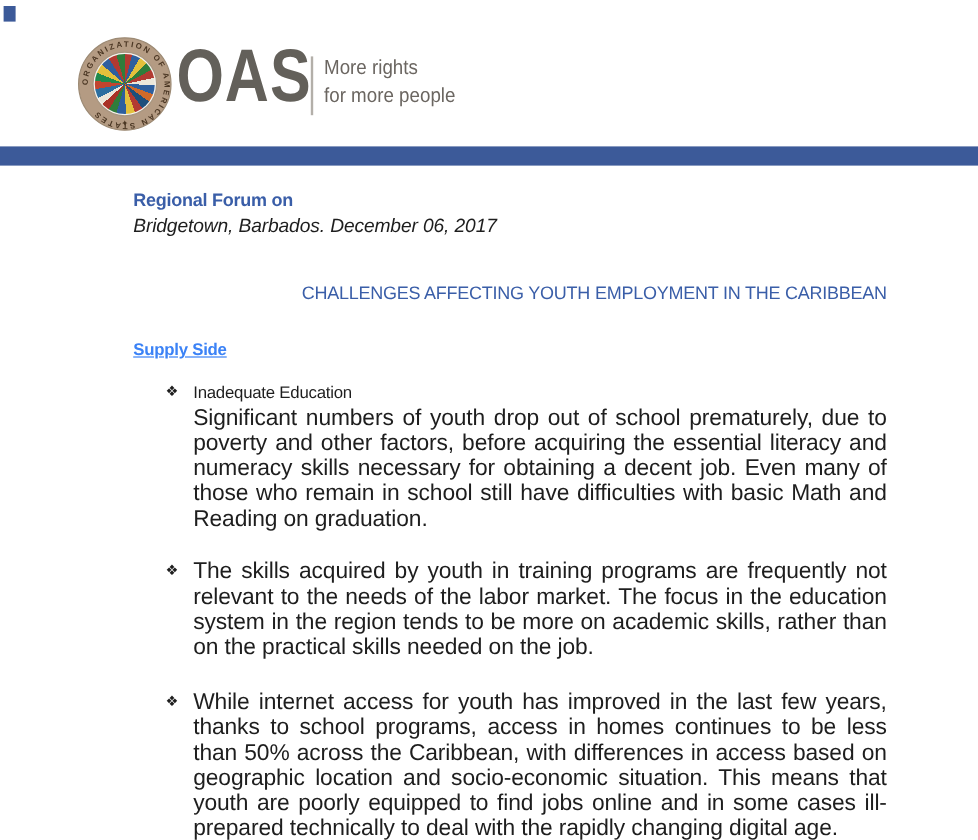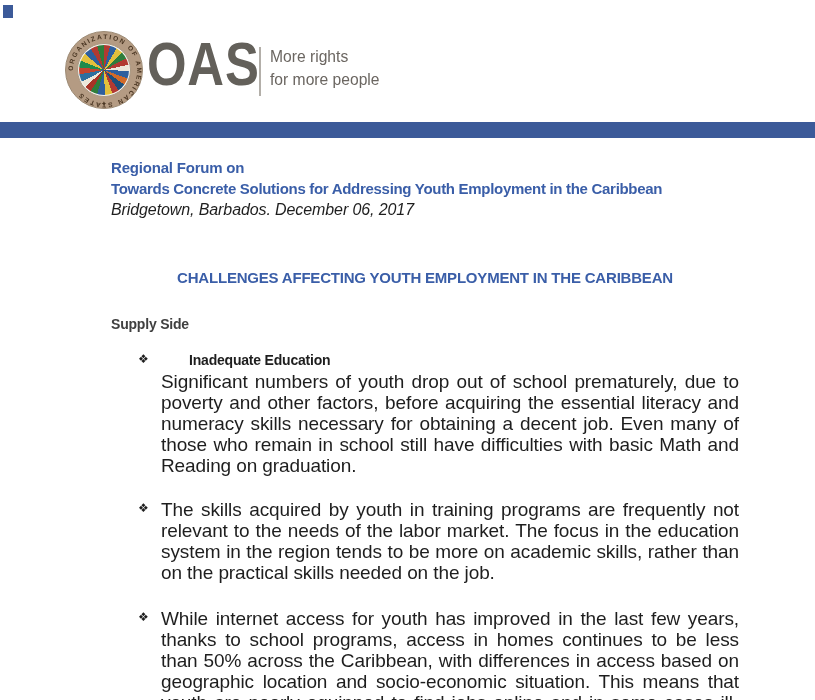--- a/index.html
+++ b/index.html
@@ -86,41 +86,41 @@
   }
   .intro-line2 {
     font-size: 15px; line-height: 21px; font-weight: bold;
     color: #3a5ea8; letter-spacing: -0.3px; white-space: nowrap;
   }
   .dateline {
     font-size: 16px; line-height: 21px; font-style: italic;
     color: #1e1e1e; letter-spacing: -0.1px;
   }
   .doc-title {
-    margin-top: 48px;
-    text-align: center;
-    font-size: 15px; line-height: 20px; font-weight: bold;
+    margin-top: 36px;
+    text-align: right;
+    font-size: 15px; line-height: 20px; font-weight: normal;
     color: #3a5ea8; letter-spacing: -0.2px; white-space: nowrap;
   }
   .section-heading {
     margin-top: 26px;
     font-size: 14px; line-height: 20px; font-weight: bold;
-    color: #404040; letter-spacing: -0.2px;
+    color: #3b82f6; letter-spacing: -0.2px; text-decoration: underline;
   }
   .bullet-item { position: relative; padding-left: 50px; }
   .bullet-item.b1 { margin-top: 16px; }
   .bullet-item.b2 { margin-top: 23px; }
   .bullet-item.b3 { margin-top: 25px; }
   .bullet-glyph {
     position: absolute; left: 27px; top: 3px;
     font-size: 12px; line-height: 12px; color: #1e1e1e;
   }
   .bullet-heading {
-    font-size: 14px; line-height: 21px; font-weight: bold;
-    color: #1e1e1e; letter-spacing: -0.2px; white-space: pre-wrap; margin-left: 28px;
+    font-size: 14px; line-height: 21px; font-weight: normal;
+    color: #1e1e1e; letter-spacing: -0.2px; white-space: pre-wrap;
   }
   .bullet-body {
     font-size: 19px; line-height: 21px;
     color: #1e1e1e; letter-spacing: -0.1px;
     text-align: justify;
   }
 </style>
 </head>
 <body>
 
@@ -154,21 +154,20 @@
       <div>for more people</div>
     </div>
 
     <div class="blue-bar"></div>
   </div>
 
   <div class="content">
 
     <div class="intro">
       <div class="intro-line1">Regional Forum on</div>
-      <div class="intro-line2">Towards Concrete Solutions for Addressing Youth Employment in the Caribbean</div>
       <div class="dateline">Bridgetown, Barbados. December 06, 2017</div>
     </div>
 
     <div class="doc-title">CHALLENGES AFFECTING YOUTH EMPLOYMENT IN THE CARIBBEAN</div>
 
     <div class="section-heading">Supply Side</div>
 
     <div class="bullet-item b1">
       <span class="bullet-glyph">❖</span>
       <div class="bullet-heading">Inadequate Education</div>

